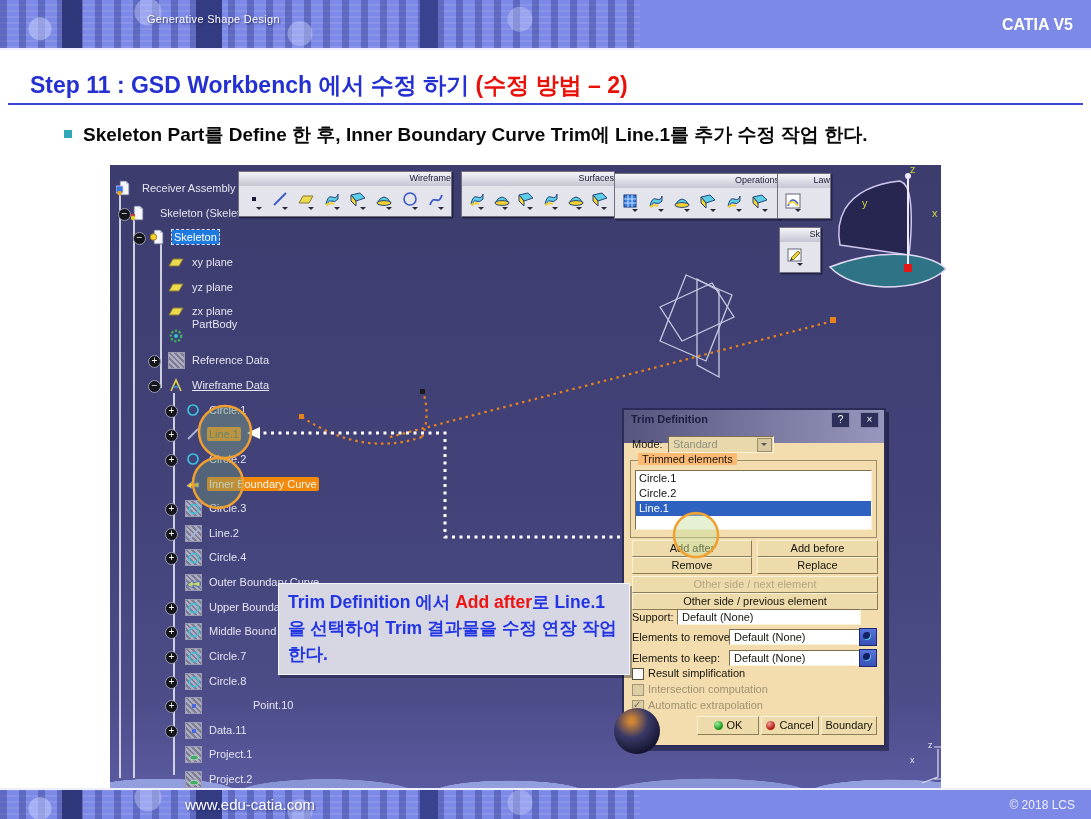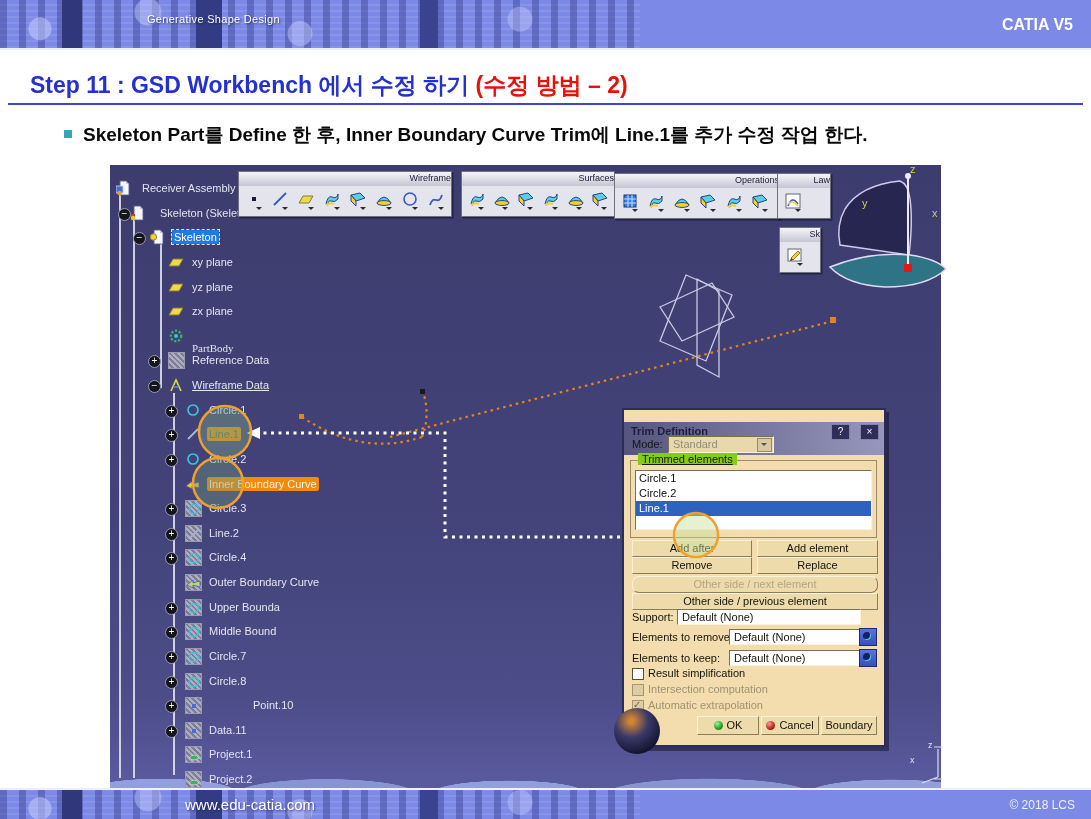--- a/index.html
+++ b/index.html
@@ -62,43 +62,43 @@
      padding:1px 0 0 4px;position:relative;}
   .tb-body{display:flex;align-items:center;padding:2px 3px;gap:2px;background:#e4e4ec;}
   .tb-icon{position:relative;width:24px;height:26px;}
   .tb-icon svg{position:absolute;left:2px;top:1px;width:20px;height:20px;}
   .tb-icon::after{content:"";position:absolute;right:4px;bottom:1px;border:3px solid transparent;
      border-top-color:#2a2a3a;}
   
   #trim-dialog{position:absolute;left:512px;top:243px;width:260px;height:335px;background:#f3dcae;
      border:2px solid #2c2c58;box-shadow:3px 4px 0 rgba(8,8,28,.45);z-index:6;font-size:11px;color:#15150d;}
   #dlg-titlebar{position:absolute;left:0;top:0;width:100%;height:33px;
-     background:linear-gradient(90deg,#55557f,#9797bd);margin-top:12px;}
+     background:linear-gradient(90deg,#55557f,#9797bd);}
   #dlg-title{position:absolute;left:7px;top:3px;color:#1d1d40;font-weight:bold;font-size:11px;}
   .dlg-sysbtn{position:absolute;top:2px;width:17px;height:14px;background:#2e2e5a;border:1px solid #8484a8;
      color:#fff;font-size:10px;line-height:13px;text-align:center;}
   #dlg-help{right:34px;}  #dlg-close{right:5px;}
   .dlg-label{position:absolute;white-space:nowrap;}
   .dlg-label.dim{color:#a09272;}
   .field{position:absolute;background:#fff;border-top:1px solid #7c7050;border-left:1px solid #7c7050;
      border-bottom:1px solid #fbf2da;border-right:1px solid #fbf2da;font-size:11px;
      padding:1px 0 0 4px;white-space:nowrap;overflow:hidden;}
   .field.dim{background:#e9d8ab;color:#8f8f80;}
   .dd-arrow{position:absolute;right:1px;top:1px;width:13px;height:12px;background:#d9c9a0;
      border:1px solid #9a8c68;}
   .dd-arrow::after{content:"";position:absolute;left:3px;top:4px;border:3.5px solid transparent;border-top-color:#555;}
   .dbtn{position:absolute;background:#eedbac;border-top:1px solid #fcf2d8;border-left:1px solid #fcf2d8;
      border-right:1.5px solid #8a7d58;border-bottom:1.5px solid #8a7d58;font-size:11px;color:#141408;
      text-align:center;line-height:14px;white-space:nowrap;overflow:hidden;}
-  .dbtn.dim{color:#b3a585;border-radius:7px;}
+  .dbtn.dim{color:#b3a585;}
   .ball{display:inline-block;width:9px;height:9px;border-radius:50%;vertical-align:-1px;margin-right:4px;}
   .ball.green{background:radial-gradient(circle at 35% 30%,#9cf09c,#129012 70%);}
   .ball.red{background:radial-gradient(circle at 35% 30%,#f0a09c,#b01208 70%);}
   #dlg-group{position:absolute;left:6px;top:50px;width:245px;height:76px;border:1px solid #9a8c68;}
-  #dlg-group-label{position:absolute;left:14px;top:43px;background:#84cc16;padding:0 4px;text-decoration:underline;}
+  #dlg-group-label{position:absolute;left:14px;top:43px;background:#fdba74;padding:0 4px;}
   #trim-list{position:absolute;left:11px;top:60px;width:235px;height:58px;background:#fff;
      border-top:1.5px solid #7c7050;border-left:1.5px solid #7c7050;border-bottom:1px solid #fbf2da;
      border-right:1px solid #fbf2da;overflow:hidden;}
   .trow{height:15px;line-height:15px;padding-left:3px;color:#101010;}
   .trow.sel{background:#2e62c0;color:#fff;}
   .chk{position:absolute;width:10px;height:10px;background:#fff;border:1px solid #55513d;}
   .chk.dim{background:#dccda2;border-color:#a3957a;}
   .chk.checked::after{content:"✓";position:absolute;left:0px;top:-2px;font-size:10px;color:#6d6450;}
   .pbtn{position:absolute;width:16px;height:16px;background:linear-gradient(#5a74de,#3850b8);
      border:1px solid #1c2a70;}
@@ -226,21 +226,21 @@
           <polygon points="1,12 5,5 15,5 11,12" fill="#ecd94e" stroke="#8a7a30"></polygon>
         </svg>
       </div>
       <span class="tlabel" style="left: 80px; top: 139px;">zx plane</span>
       <div class="ticon" style="left: 58px; top: 163px;">
         <svg viewBox="0 0 16 16">
           <circle cx="8" cy="8" r="5.2" fill="none" stroke="#3fae5f" stroke-width="2.4" stroke-dasharray="2.2 1.6"></circle>
           <circle cx="8" cy="8" r="2" fill="#35c8d8"></circle>
         </svg>
       </div>
-      <span class="tlabel" style="left: 80px; top: 176px; font-family: Liberation Serif, serif;">PartBody</span>
+      <span class="tlabel" style="left: 80px; top: 152px;">PartBody</span>
       <div class="expander" style="left: 38px; top: 190px;">+</div>
       <div class="ticon hatch" style="left: 58px; top: 187px;">
         <svg viewBox="0 0 16 16"></svg>
       </div>
       <span class="tlabel" style="left: 80px; top: 188px;">Reference Data</span>
       <div class="expander" style="left: 38px; top: 215px;">−</div>
       <div class="ticon" style="left: 58px; top: 212px;">
         <svg viewBox="0 0 16 16">
           <path d="M3,14 L8,3 L13,14" fill="none" stroke="#e8d44a" stroke-width="1.6"></path>
           <path d="M5,10 h6" stroke="#3a9fe0" stroke-width="1.5"></path>
@@ -529,21 +529,21 @@
       <div class="dd-arrow"></div>
     </div>
     <div id="dlg-group"></div>
     <span id="dlg-group-label" class="dlg-label">Trimmed elements</span>
     <div id="trim-list">
         <div class="trow">Circle.1</div>
         <div class="trow">Circle.2</div>
         <div class="trow sel">Line.1</div>
       </div>
     <div class="dbtn" style="left:8px;top:130px;width:118px;height:15px">Add after</div>
-    <div class="dbtn" style="left:133px;top:130px;width:119px;height:15px">Add element</div>
+    <div class="dbtn" style="left:133px;top:130px;width:119px;height:15px">Add before</div>
     <div class="dbtn" style="left:8px;top:147px;width:118px;height:15px">Remove</div>
     <div class="dbtn" style="left:133px;top:147px;width:119px;height:15px">Replace</div>
     <div class="dbtn dim" style="left:8px;top:166px;width:244px;height:15px">Other side / next element</div>
     <div class="dbtn" style="left:8px;top:183px;width:244px;height:15px">Other side / previous element</div>
     <span class="dlg-label" style="left:8px;top:201px">Support:</span>
     <div class="field" style="left:53px;top:199px;width:178px;height:13px">Default (None)</div>
     <span class="dlg-label" style="left:8px;top:221px">Elements to remove:</span>
     <div class="field" style="left:105px;top:219px;width:126px;height:13px">Default (None)</div>
     <div class="pbtn" style="left:235px;top:218px"></div>
     <span class="dlg-label" style="left:8px;top:242px">Elements to keep:</span>
@@ -562,19 +562,20 @@
     <div class="dbtn" style="left:197px;top:306px;width:54px;height:17px;line-height:16px">Boundary</div>
     <div id="dlg-sphere"></div>
   </div>
 
   <svg id="rings-svg" class="overlay" style="left:0;top:0" width="831" height="623" viewBox="0 0 831 623">
     <circle cx="115" cy="267" r="26" fill="rgba(120,160,130,.45)" stroke="#f0a030" stroke-width="2.5"></circle>
     <circle cx="108" cy="318" r="25" fill="rgba(110,150,120,.40)" stroke="#f0a030" stroke-width="2.5"></circle>
     <circle cx="586" cy="370" r="22" fill="rgba(200,225,160,.45)" stroke="#f0a030" stroke-width="2.5"></circle>
   </svg>
 
+  <div id="callout"><span>Trim Definition 에서 </span><span class="red">Add after</span><span>로 Line.1을 선택하여 Trim 결과물을 수정 연장 작업 한다.</span></div>
 </div>
 
 <div class="bar" id="footer-bar">
   <div class="deco-pattern"></div>
   <div id="footer-site">www.edu-catia.com</div>
   <div id="footer-copy">© 2018 LCS</div>
 </div>
 
 </body></html>

